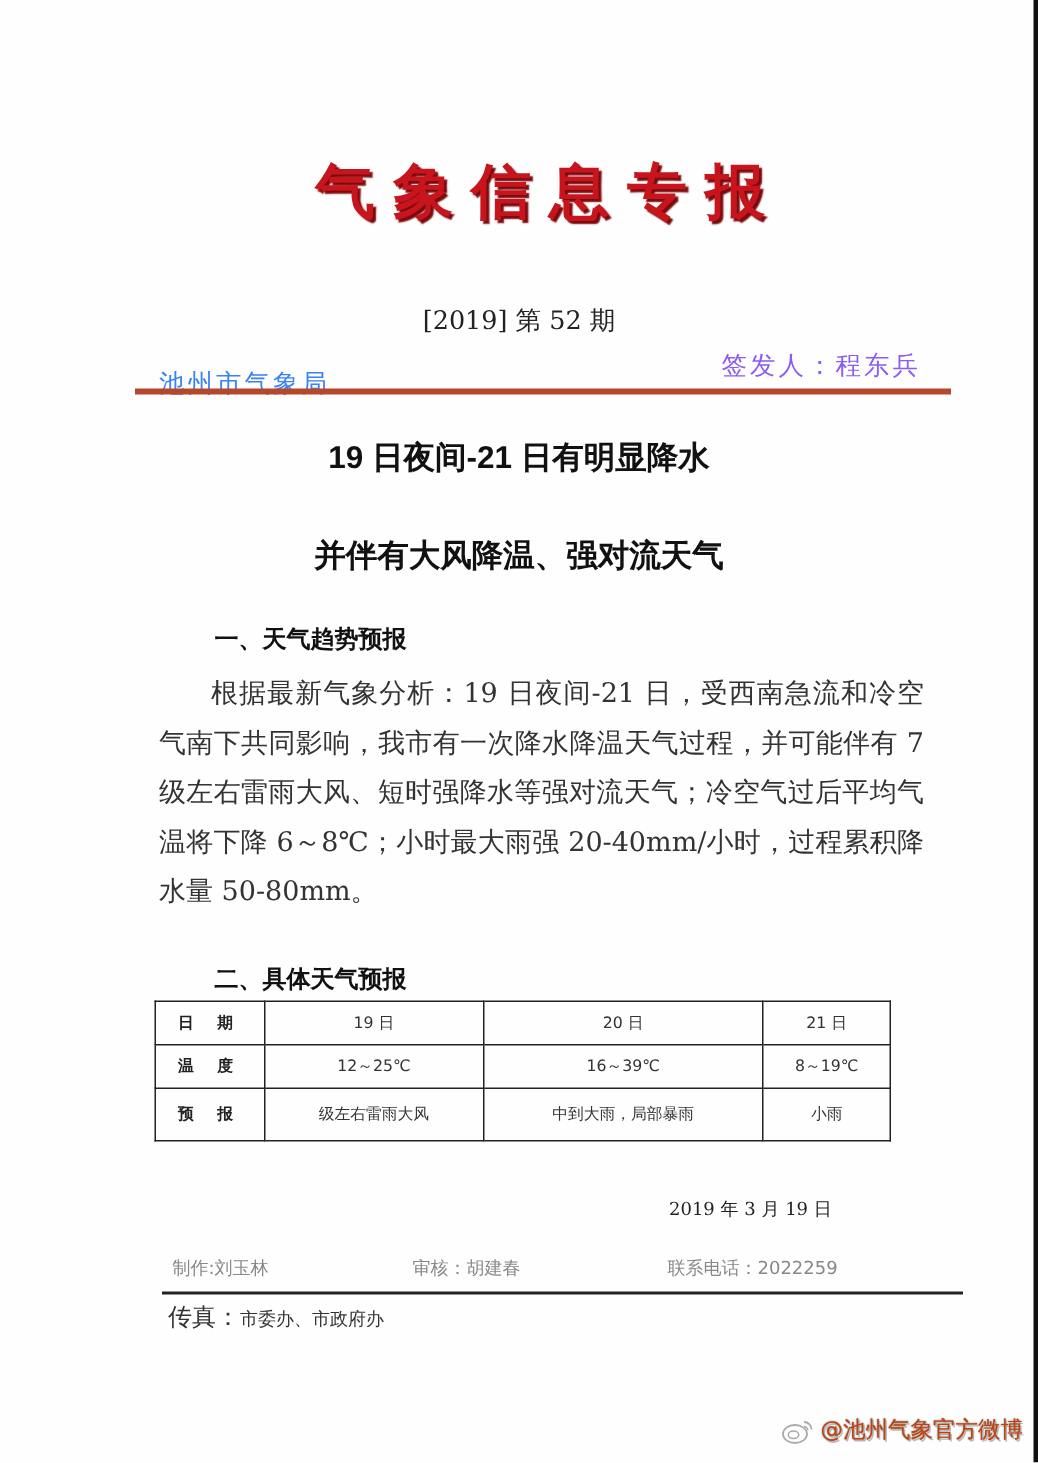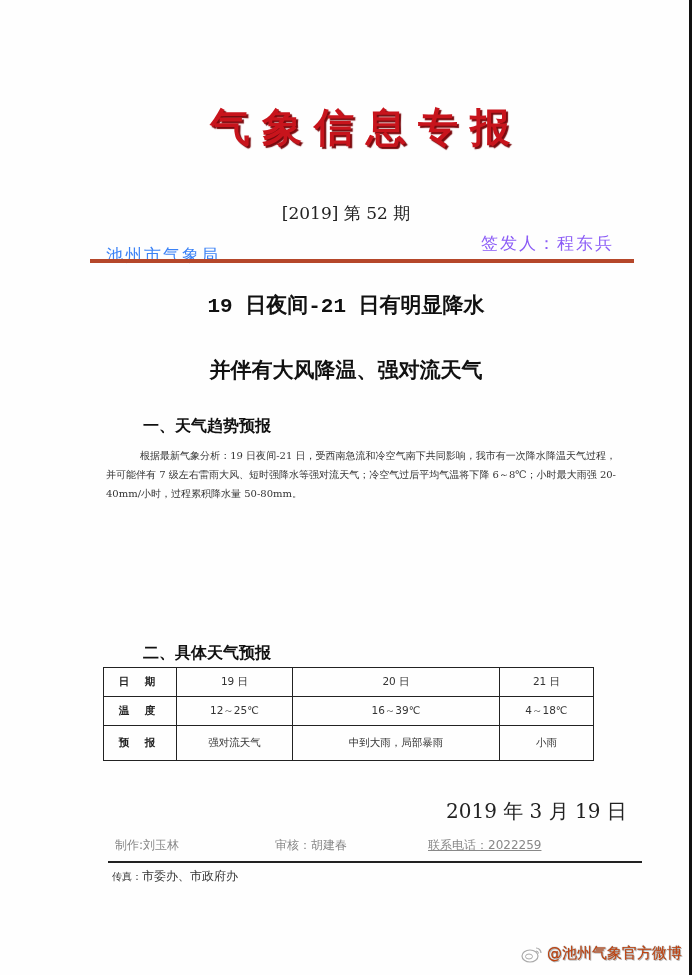--- a/index.html
+++ b/index.html
@@ -25,56 +25,56 @@
       position: absolute; left: 106px; top: 244px; font-size: 17px; letter-spacing: 2px;
       color: #3b82f6; font-family: "DejaVu Sans", sans-serif;
     }
     .signer {
       position: absolute; right: 78px; top: 232px; font-size: 17px; letter-spacing: 2px;
       color: #8b5cf6; font-family: "DejaVu Sans", sans-serif;
     }
     .red-rule { position: absolute; left: 90px; top: 259px; width: 544px; height: 4px; background: #b5472a; }
     .headline {
       position: absolute; left: 0; width: 692px; text-align: center;
-      font-family: Liberation Mono, monospace; font-weight: bold; font-size: 21px; color: #111;
+      font-family: Liberation Sans, sans-serif; font-weight: bold; font-size: 21px; color: #111;
     }
     .h1 { top: 291px; }
     .h2 { top: 335px; margin-top: 21px; }
     .section {
       position: absolute; left: 143px; font-family: "DejaVu Sans", sans-serif;
       font-weight: bold; font-size: 16px; color: #111;
     }
     .s1 { top: 416px; }
     .s2 { top: 643px; }
     .para {
       position: absolute; left: 106px; width: 510px; top: 446px;
-      font-size: 10px; line-height: 19px; color: #333; text-align: justify;
+      font-size: 18px; line-height: 33px; color: #333; text-align: justify;
     }
     .para .indent { display: inline-block; width: 34px; }
     table.fc {
       position: absolute; left: 103px; top: 667px; width: 491px; height: 93px;
       border-collapse: collapse; font-family: "DejaVu Sans", sans-serif; font-size: 10.5px; color: #333;
     }
     table.fc td { border: 1.5px solid #222; text-align: center; padding: 0; }
     table.fc td.lbl { font-weight: bold; letter-spacing: 6px; width: 72px; color: #222; }
     table.fc tr.r1 { height: 29px; }
     table.fc tr.r2 { height: 29px; }
     table.fc tr.r3 { height: 35px; }
     .date {
-      position: absolute; left: 446px; top: 798px; font-size: 20px; color: #222;
+      position: absolute; left: 446px; top: 798px; font-size: 12px; color: #222;
     }
     .credits {
       position: absolute; top: 837px; font-size: 12px; color: #888; font-family: "DejaVu Sans", sans-serif;
     }
-    .c1 { left: 115px; } .c2 { left: 275px; } .c3 { left: 428px; text-decoration: underline; }
+    .c1 { left: 115px; } .c2 { left: 275px; } .c3 { left: 445px; }
     .black-rule { position: absolute; left: 108px; top: 861px; width: 534px; height: 2px; background: #222; }
     .fax {
       position: absolute; left: 112px; top: 868px; font-size: 12px; color: #333; font-family: "DejaVu Sans", sans-serif;
     }
-    .fax .k { font-size: 10px; }
+    .fax .k { font-size: 16px; }
     .watermark {
       position: absolute; right: 10px; top: 944px; font-size: 15px;
       color: #c2410c; font-family: "DejaVu Sans", sans-serif;
       text-shadow: 0 0 1px #999, 0 0 1px #999, 1px 1px 0 #bbb;
       display: flex; align-items: center; gap: 4px;
     }
     .weibo-icon { width: 22px; height: 18px; display: inline-block; }
   </style>
 </head>
 <body>
@@ -100,25 +100,25 @@
       <tr class="r1">
     <td class="lbl">日 期</td>
     <td>19 日</td>
     <td>20 日</td>
     <td>21 日</td>
   </tr>
   <tr class="r2">
     <td class="lbl">温 度</td>
     <td>12～25℃</td>
     <td>16～39℃</td>
-    <td>4～18℃</td>
+    <td>8～19℃</td>
   </tr>
   <tr class="r3">
     <td class="lbl">预 报</td>
-    <td>强对流天气</td>
+    <td>级左右雷雨大风</td>
     <td>中到大雨，局部暴雨</td>
     <td>小雨</td>
   </tr>
 </tbody>
   </table>
 
 <div class="date">2019 年 3 月 19 日</div>
 <div class="credits c1">制作:刘玉林</div>
 <div class="credits c2">审核：胡建春</div>
 <div class="credits c3">联系电话：2022259</div>

